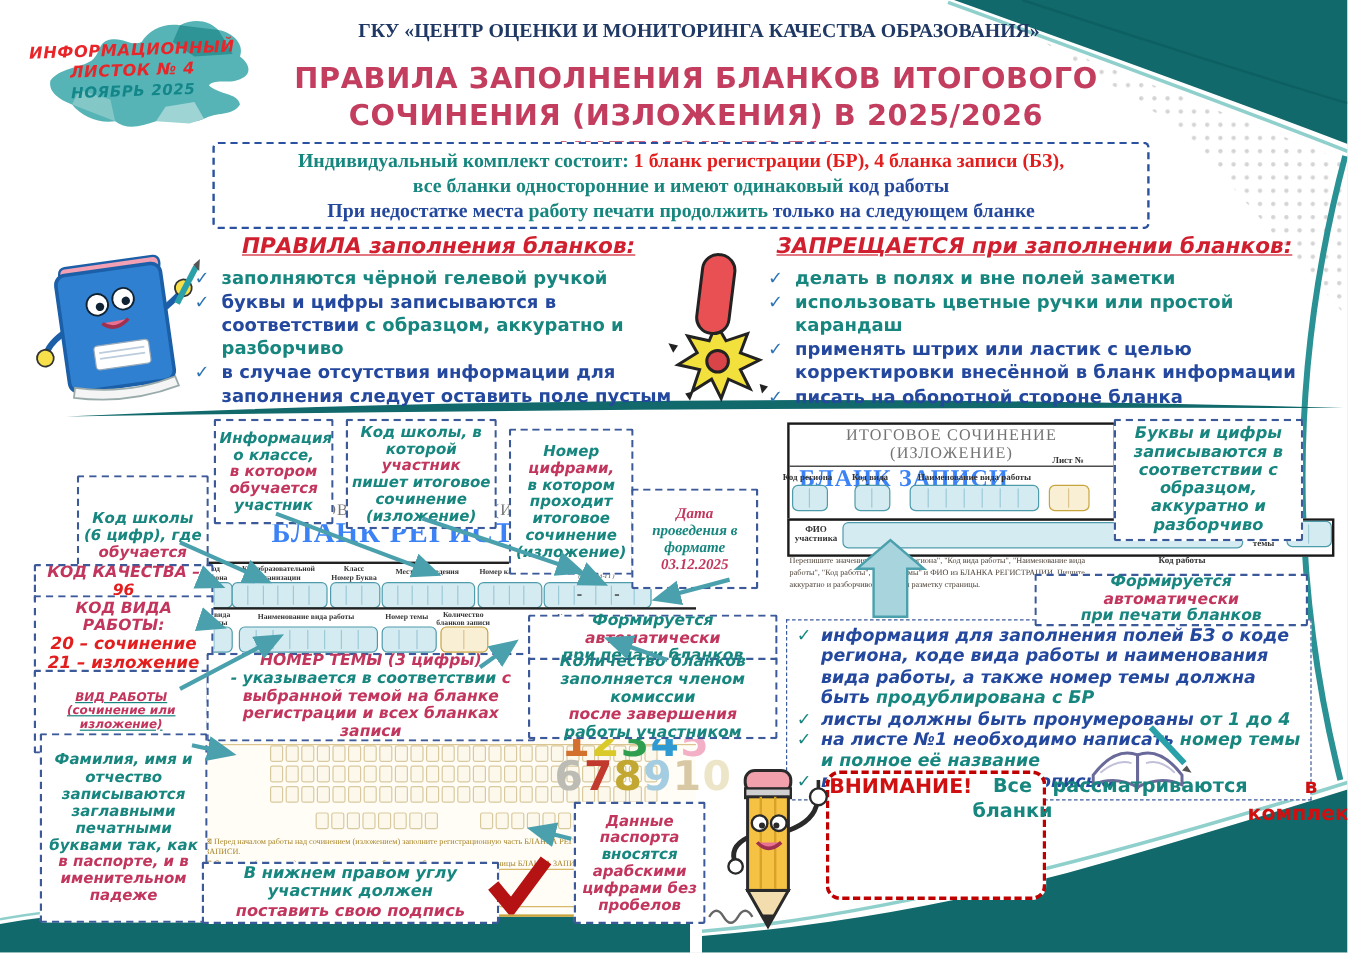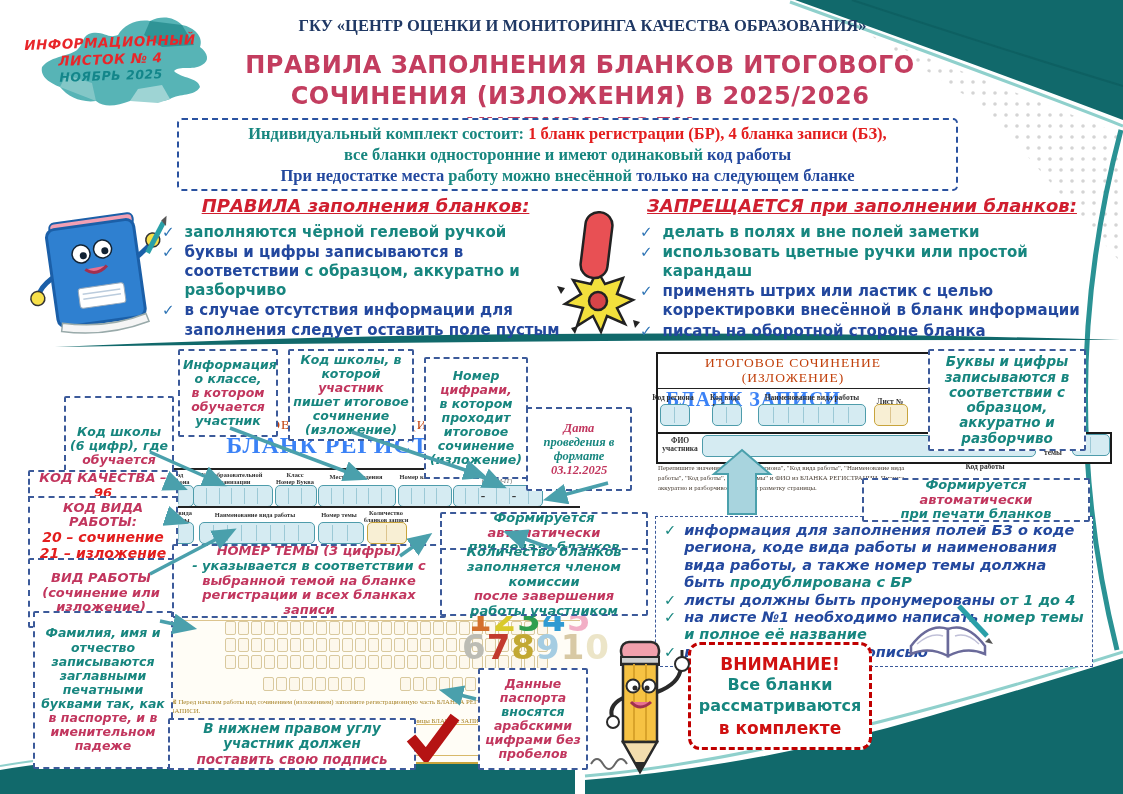--- a/index.html
+++ b/index.html
@@ -31,42 +31,42 @@
   .formbox{position:absolute;z-index:2;}
   .flabel{position:absolute;font:bold 6.4px/1.15 "Liberation Serif",serif;color:#333;text-align:center;}
   .flabel .sub{font-weight:normal;font-style:italic;font-size:5.6px;color:#555;}
   .field{position:absolute;background:#d5ebf2;border:1.6px solid #4e9cab;border-radius:5px;
          display:flex;gap:2px;padding:2px;height:16px;}
   .field i{flex:1;border-right:1px solid #9cc9d6;}
   .field i:last-child{border-right:none;}
   .field.gold{background:#f8efd4;border-color:#c8a43c;}
   .field.gold i{border-right-color:#dcc48e;}
   .field .dash{flex:0 0 auto;align-self:center;font:bold 9px "DejaVu Sans",sans-serif;color:#333;}
-  .suptitle{font:400 13.5px/1.1 "Liberation Serif",serif;color:#c2410c;text-align:center;letter-spacing:1px;}
+  .suptitle{font:400 13.5px/1.1 "Liberation Serif",serif;color:#737373;text-align:center;letter-spacing:1px;}
   .btitle{font:bold 24px/1.05 "Liberation Serif",serif;color:#3b82f6;text-align:center;letter-spacing:1px;}
   .hline{position:absolute;background:#222;height:2px;}
   
   .ppanel{position:absolute;z-index:2;border-top:2px solid #c8a43c;border-bottom:2px solid #c8a43c;background:#fffdf6;}
   .phead{font:bold 10.5px/14px "Liberation Serif",serif;color:#c8922a;text-align:center;letter-spacing:1px;
          border-bottom:1px solid #dcc48e;}
   .plabel{position:absolute;font:bold 9.5px/1 "Liberation Serif",serif;color:#b8860b;}
   .plabel .tiny{font-size:5.5px;font-weight:normal;}
   .pcells{position:absolute;display:flex;gap:2px;}
   .pcells i{width:9px;height:12px;background:#fdf8ec;border:1px solid #d9c99e;border-radius:2px;flex:0 0 auto;}
   .pdivide{position:absolute;height:1px;background:#dcc48e;}
   .pnote{position:absolute;font:6.8px/1.35 "Liberation Serif",serif;color:#a8842a;text-align:left;}
   .signbox{position:absolute;border:1.5px solid #d8b96a;border-radius:2px;background:#fffdf6;}
   .digits{position:absolute;z-index:4;font:bold 34px/1 "DejaVu Sans",sans-serif;letter-spacing:1px;white-space:nowrap;}
   
   .bznotes{position:absolute;z-index:4;background:#fff;border:1.5px dashed #3c5a9a;padding:5px 8px;}
   .bznotes ul{list-style:none;margin:0;padding:0;font:italic bold 14.5px/1.2 "DejaVu Sans",sans-serif;}
   .bznotes li{display:flex;align-items:flex-start;}
   .bznotes .chk{color:#17867f;margin-right:8px;font-style:normal;}
   .attention{position:absolute;z-index:5;border:3px dashed #c00000;border-radius:12px;background:#fff;
-             font:bold 16px/1.3 "DejaVu Sans",sans-serif;text-align:center;display:flex;flex-direction:column;justify-content:center;}
+             font:bold 16px/1.3 "DejaVu Sans",sans-serif;text-align:center;display:flex;flex-direction:row;justify-content:space-between;}
   .attention .a-red{color:#d01010;font-size:17px;} .attention .a-teal{color:#17867f;}
   .zfineprint{position:absolute;font:6.8px/1.5 "Liberation Serif",serif;color:#4a3f35;}
   .zlabel{position:absolute;font:bold 7.5px/1.1 "Liberation Serif",serif;color:#333;text-align:center;}
   .blackbox{position:absolute;border:2px solid #1a1a1a;background:#fff;z-index:2;}
 </style>
 </head>
 <body>
 
 <div class="canvas">
 
@@ -100,21 +100,21 @@
     <div class="b3">НОЯБРЬ 2025</div>
   </div>
   <div class="abs org-title" style="left:225px;top:16px;width:715px;">ГКУ «ЦЕНТР ОЦЕНКИ И МОНИТОРИНГА КАЧЕСТВА ОБРАЗОВАНИЯ»</div>
   <div class="abs main-title" style="left:230px;top:50px;width:700px;">
     <div>ПРАВИЛА ЗАПОЛНЕНИЯ БЛАНКОВ ИТОГОВОГО</div>
     <div>СОЧИНЕНИЯ (ИЗЛОЖЕНИЯ) В 2025/2026 УЧЕБНОМ ГОДУ</div>
   </div>
   <div class="abs kit-note" style="left:177px;top:118px;width:765px;">
     <div><span class="c-teal">Индивидуальный комплект состоит: </span><span class="c-red">1 бланк регистрации (БР), 4 бланка записи (БЗ),</span></div>
     <div><span class="c-teal">все бланки односторонние и имеют одинаковый </span><span class="c-blue">код работы</span></div>
-    <div><span class="c-blue">При недостатке места </span><span class="c-teal">работу можно внесённой </span><span class="c-blue">только на следующем бланке</span></div>
+    <div><span class="c-blue">При недостатке места </span><span class="c-teal">работу печати продолжить </span><span class="c-blue">только на следующем бланке</span></div>
   </div>
 
   <svg class="abs" style="left:22px;top:210px;z-index:2;" width="150" height="128" viewBox="0 0 150 128">
     <g transform="rotate(-8 75 64)">
       <rect x="34" y="8" width="84" height="12" rx="5" fill="#f2a0b4" stroke="#1b5fa8" stroke-width="2"></rect>
       <rect x="30" y="14" width="88" height="98" rx="8" fill="#2f80d0" stroke="#1b5fa8" stroke-width="3"></rect>
       <path d="M34,108 q44,12 84,2 l2,8 q-44,10 -88,-2 z" fill="#f5f5f5" stroke="#9aa" stroke-width="1.5"></path>
       <rect x="54" y="76" width="46" height="20" rx="3" fill="#fff" stroke="#9ab"></rect>
       <line x1="58" y1="82" x2="96" y2="82" stroke="#bcd" stroke-width="1.5"></line>
       <line x1="58" y1="87" x2="96" y2="87" stroke="#bcd" stroke-width="1.5"></line>
@@ -425,21 +425,21 @@
     </div>
   <div class="callout big" style="left:28px;top:470px;width:140px;height:20px;font-size:13px;">
       <span class="c-crimson">КОД КАЧЕСТВА – </span>
       <span class="c-red">96</span>
     </div>
   <div class="callout" style="left:28px;top:496px;width:140px;height:58px;font-size:13px;">
     <div class="c-crimson">КОД ВИДА РАБОТЫ:</div>
     <div class="c-red" style="font-size:14px;">20 – сочинение</div>
     <div class="c-red" style="font-size:14px;">21 – изложение</div>
   </div>
-  <div class="callout" style="left:28px;top:558px;width:136px;height:58px;font-size:13px;">
+  <div class="callout" style="left:28px;top:558px;width:136px;height:58px;font-size:10px;text-decoration:underline;">
       <span class="c-crimson">ВИД РАБОТЫ (сочинение или изложение)</span>
     </div>
   <div class="callout" style="left:172px;top:544px;width:264px;height:62px;font-size:13px;">
     <div class="c-crimson">НОМЕР ТЕМЫ (3 цифры)</div>
     <div><span class="c-teal">-  указывается в соответствии </span><span class="c-crimson">с выбранной темой на бланке регистрации и всех бланках записи</span></div>
   </div>
   <div class="callout" style="left:440px;top:512px;width:198px;height:30px;font-size:13px;">
       <span class="c-teal">Формируется </span>
       <span class="c-crimson">автоматически</span>
       <span class="c-teal"> при печати бланков</span>
@@ -463,21 +463,21 @@
       <span class="c-crimson">поставить свою подпись</span>
     </div>
 
   <div class="blackbox" style="left:656px;top:352px;width:270px;height:78px;">
     <div class="suptitle" style="border-bottom:1.5px solid #222;padding:2px 0;">ИТОГОВОЕ СОЧИНЕНИЕ (ИЗЛОЖЕНИЕ)</div>
     <div class="btitle" style="font-size:20px;text-align:left;padding-left:8px;">БЛАНК ЗАПИСИ</div>
   </div>
   <div class="zlabel" style="left:650px;top:394px;width:46px;z-index:3;">Код региона</div>
   <div class="zlabel" style="left:704px;top:394px;width:42px;z-index:3;">Код вида работы</div>
   <div class="zlabel" style="left:762px;top:394px;width:100px;z-index:3;">Наименование вида работы</div>
-  <div class="zlabel" style="left:870px;top:398px;width:40px;z-index:3;">Лист №</div>
+  <div class="zlabel" style="left:870px;top:380px;width:40px;z-index:3;">Лист №</div>
   <div class="field" style="left:660px;top:404px;width:24px;z-index:3;">
       <i></i>
       <i></i>
     </div>
   <div class="field" style="left:712px;top:404px;width:24px;z-index:3;">
       <i></i>
       <i></i>
     </div>
   <div class="field" style="left:758px;top:404px;width:102px;z-index:3;">
       <i></i>

